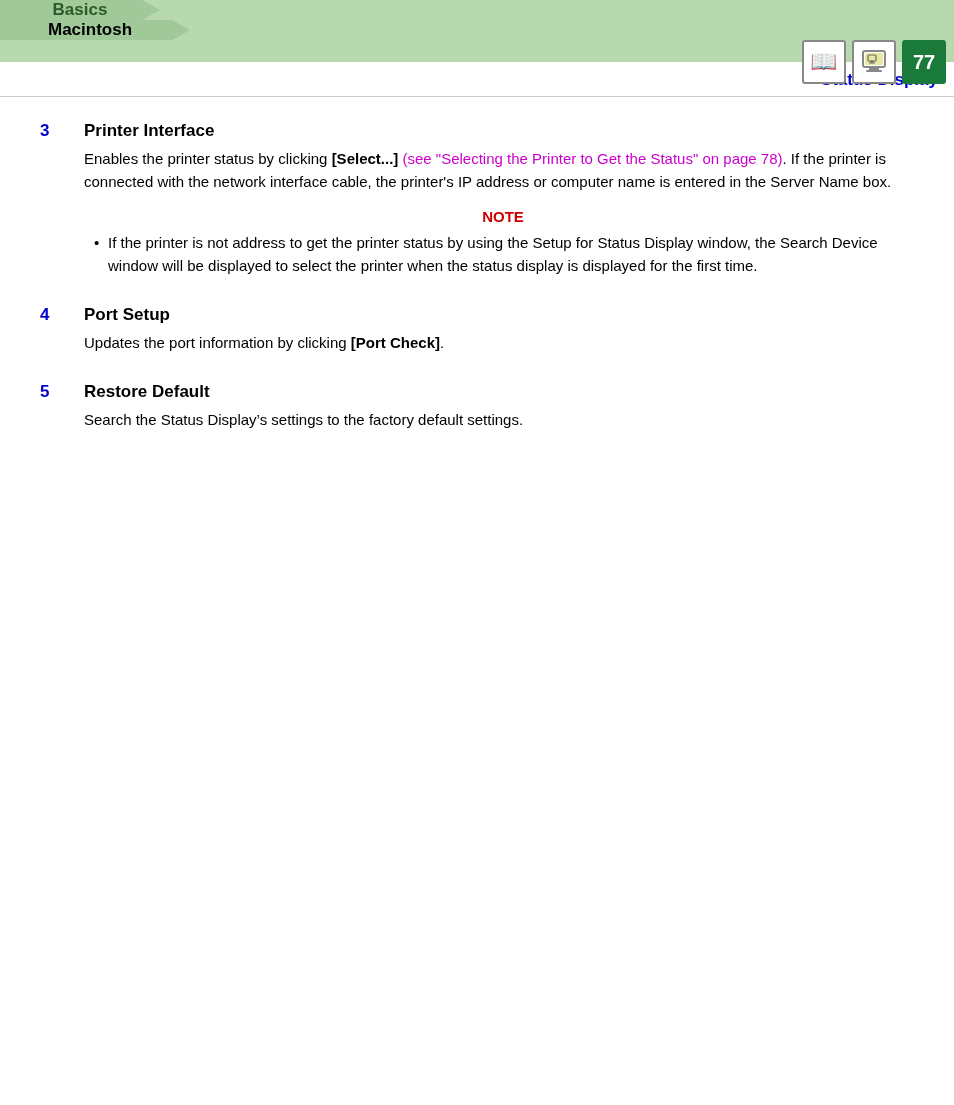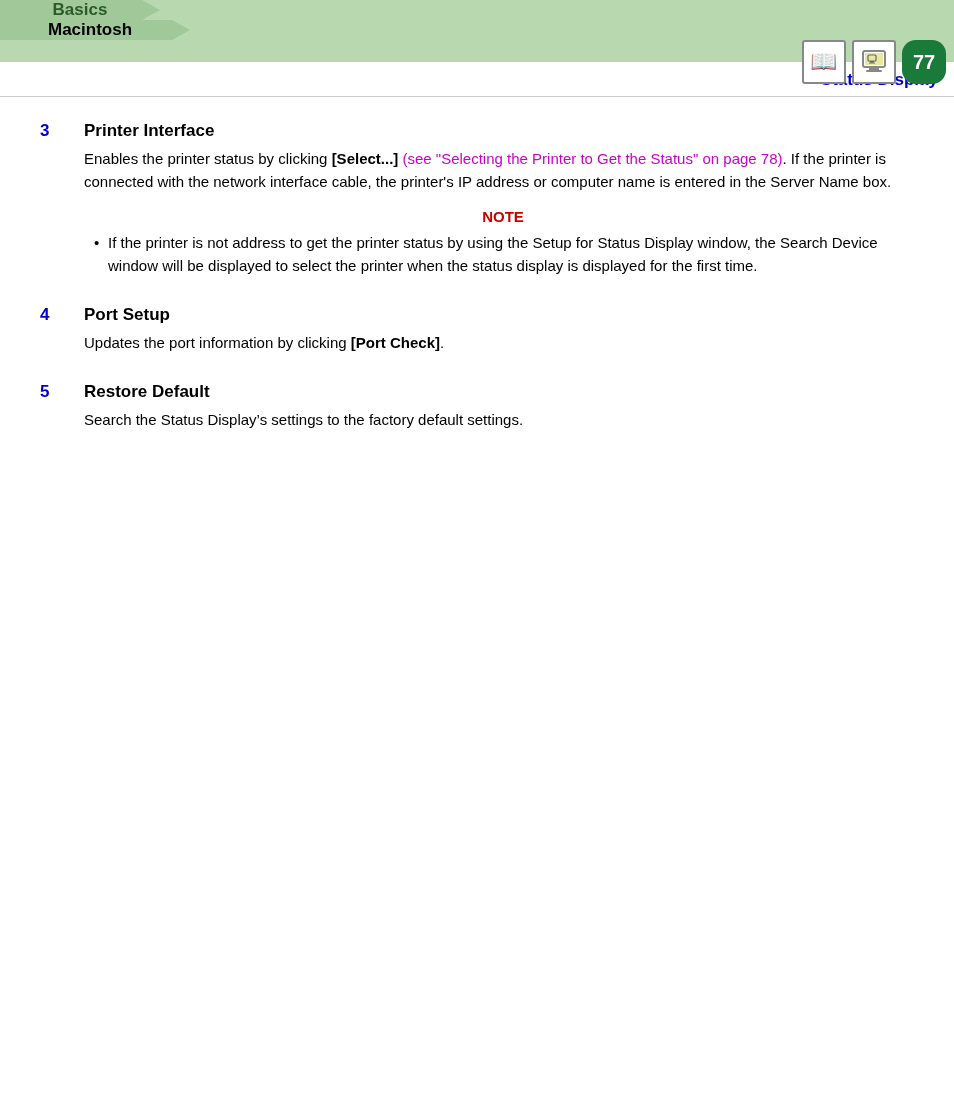--- a/index.html
+++ b/index.html
@@ -81,21 +81,21 @@
     .page-number-box {
       width: 44px;
       height: 44px;
       background: #1a7a3a;
       color: #fff;
       display: flex;
       align-items: center;
       justify-content: center;
       font-weight: bold;
       font-size: 20px;
-      border-radius: 14px;
+      border-radius: 3px;
     }
 
     
     .page-title-bar {
       text-align: right;
       padding: 8px 16px 6px 0;
       border-bottom: 1px solid #ccc;
     }
 
     .page-title {

